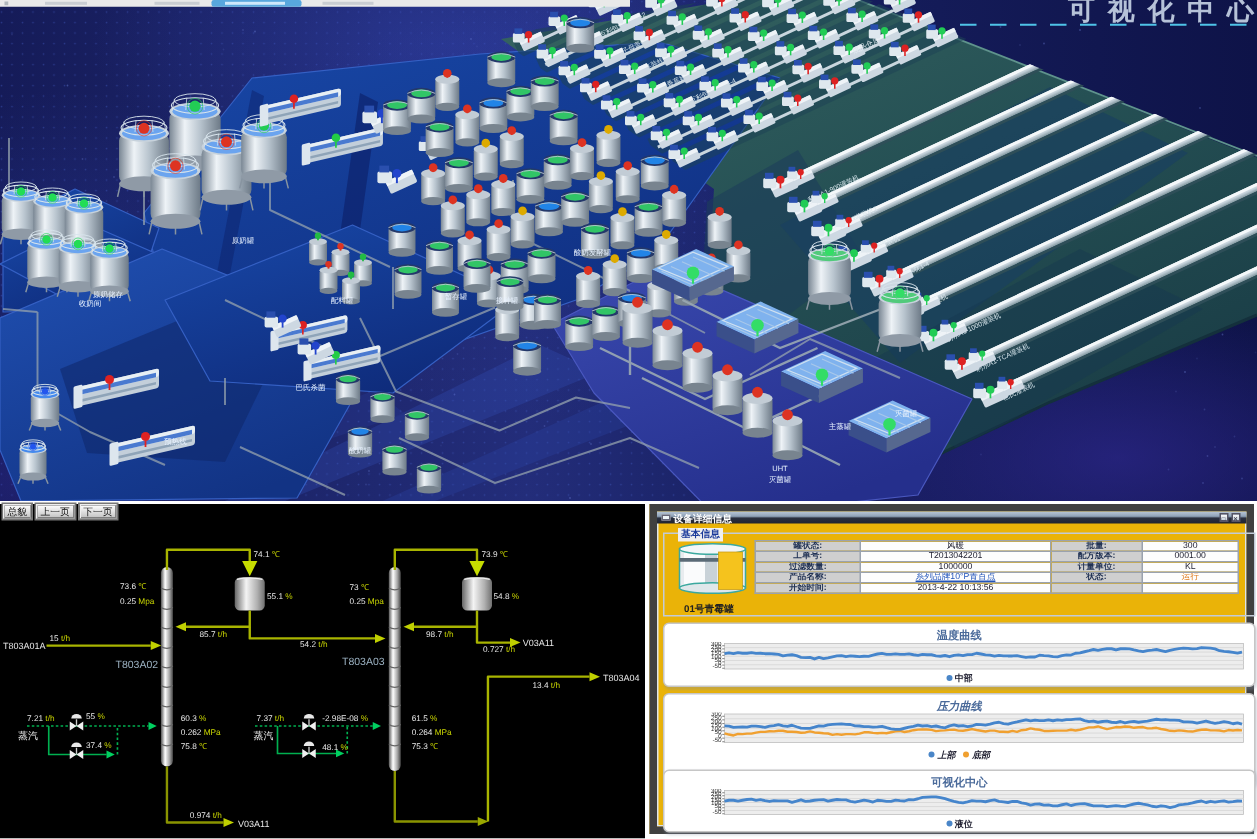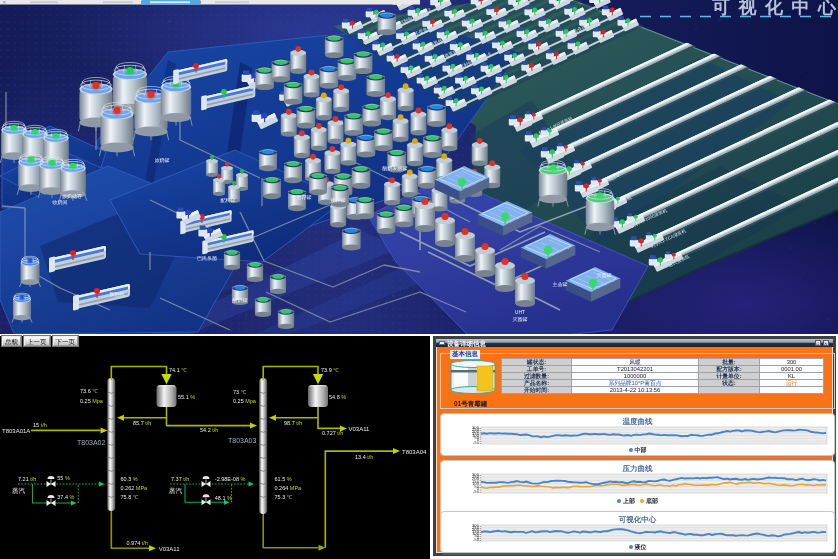--- a/index.html
+++ b/index.html
@@ -1,21 +1,21 @@
 <!DOCTYPE html>
 <html><head><meta charset="utf-8">
 <style>
 * { margin:0; padding:0; box-sizing:border-box; }
 body { width:838px; height:559px; overflow:hidden; position:relative; font-family:"Liberation Sans",sans-serif; background:#fff; }
 #top { position:absolute; left:0; top:0; width:838px; height:334px; }
 #sep { position:absolute; left:0; top:334px; width:838px; height:2px; background:#fff; }
 #pfd { position:absolute; left:0; top:336px; width:430px; height:223px; background:#000; }
 #btns { position:absolute; left:2px; top:0px; line-height:0; }
 .btn { display:inline-block; font-size:6.5px; color:#111; background:linear-gradient(#fdfdfd,#c4c4c4); border:1px outset #eee; outline:1px solid #777; padding:0 2px; margin-right:3px; height:9.5px; line-height:9.5px; vertical-align:top; }
-#win { position:absolute; left:433px; top:336px; width:403px; height:220px; background:#f97316; border:3px solid #404040; box-shadow:0 0 0 1px #dde4ea inset; }
+#win { position:absolute; left:433px; top:336px; width:403px; height:220px; background:#eab308; border:5px solid #404040; box-shadow:0 0 0 1px #dde4ea inset; }
 #tbar { position:absolute; left:0; top:0; width:100%; height:8px; background:linear-gradient(#b8c6d6 0%,#8fa2b8 40%,#2a3040 55%,#20242f 100%); }
 #tbar .tt { position:absolute; left:11px; top:0.5px; font-size:6.5px; font-weight:bold; color:#fff; }
 #tbar .ic { position:absolute; left:2.5px; top:1.5px; width:6px; height:4.5px; background:#eef4f8; border:0.5px solid #667; }
 .wbtn { position:absolute; top:1px; width:6.5px; height:6px; background:linear-gradient(#fdfdfd,#c2ccd8); border:0.5px solid #556; font-size:4px; color:#223; text-align:center; line-height:5px; }
 #fs { position:absolute; left:4px; top:14px; width:395px; height:56px; border:1px solid #c2cbd8; }
 #fsl { position:absolute; left:9px; top:-4px; background:#f0f0f0; padding:0 2px; font-size:6.5px; font-weight:bold; color:#1a3a9a; }
 #tank { position:absolute; left:7px; top:5px; width:50px; height:36px; }
 #tklab { position:absolute; left:13px; top:46px; font-size:6.5px; font-weight:bold; color:#222; }
 table.info { position:absolute; left:60px; top:3.5px; border-collapse:collapse; table-layout:fixed; width:323px; }
 table.info td { border:0.5px solid #9aa2ae; font-size:5.8px; line-height:6px; height:6.9px; padding:0 1px; text-align:center; overflow:hidden; white-space:nowrap; }
@@ -2163,21 +2163,21 @@
           <text x="38" y="15.4" font-size="4.2" fill="#333" text-anchor="end">0</text>
           <line x1="38.5" y1="15.4" x2="40" y2="15.4" stroke="#555" stroke-width="0.5"></line>
           <text x="38" y="17.5" font-size="4.2" fill="#333" text-anchor="end">-50</text>
           <line x1="38.5" y1="17.5" x2="40" y2="17.5" stroke="#555" stroke-width="0.5"></line>
           <g transform="translate(40,1)">
             <path d="M0 6.7 L3 6.2 L6 6.7 L9 6.1 L12 6.5 L15 6.5 L18 6.1 L21 6.6 L24 6.5 L27 6.8 L30 6.8 L33 7.0 L36 7.2 L39 8.2 L42 7.7 L45 7.5 L48 8.1 L51 9.2 L54 9.4 L57 9.3 L60 10.3 L63 9.3 L66 10.1 L69 9.6 L72 8.9 L75 8.3 L78 8.1 L81 8.8 L84 8.3 L87 8.5 L90 8.8 L93 8.5 L96 8.6 L99 7.8 L102 7.0 L105 6.6 L108 7.2 L111 7.2 L114 6.9 L117 7.2 L120 7.2 L123 6.9 L126 7.5 L129 7.9 L132 7.3 L135 7.5 L138 7.5 L141 8.2 L144 8.5 L147 8.0 L150 8.8 L153 7.9 L156 7.6 L159 8.1 L162 7.4 L165 7.4 L168 6.5 L171 7.0 L174 7.6 L177 7.7 L180 8.4 L183 7.9 L186 8.2 L189 8.3 L192 8.3 L195 8.1 L198 8.7 L201 9.3 L204 8.9 L207 9.0 L210 7.8 L213 8.1 L216 8.2 L219 8.8 L222 8.9 L225 8.1 L228 7.6 L231 7.7 L234 6.5 L237 6.3 L240 5.5 L243 4.8 L246 4.0 L249 4.6 L252 3.9 L255 3.5 L258 3.5 L261 4.3 L264 3.5 L267 3.4 L270 3.6 L273 4.3 L276 4.9 L279 5.4 L282 4.7 L285 4.4 L288 4.0 L291 4.7 L294 5.4 L297 4.6 L300 3.9 L303 3.4 L306 3.1 L309 3.2 L312 3.6 L315 3.4 L318 2.7 L321 2.9 L324 3.1 L327 3.6 L330 4.8 L333 5.3 L336 5.5 L339 5.9 L342 6.4 L345 5.7" fill="none" stroke="#4585cc" stroke-width="1.9" stroke-linejoin="round"></path>
           </g>
         </svg></div>
    <div class="leg" style="margin-top:19px;"><span class="dot" style="background:#4a86c8;"></span>中部</div>
  </div>
- <div class="card" style="top:121px;height:62px;">
+ <div class="card" style="top:121px;height:62px;font-style:italic;">
    <div class="ct">压力曲线</div>
    <div style="position:absolute;left:0px;top:12px;"><svg width="800" height="21" viewBox="0 0 800 21">
           <rect x="40" y="1" width="346" height="19" fill="#ededed" stroke="#bbb" stroke-width="0.5"></rect>
           <line x1="40" y1="4.2" x2="386" y2="4.2" stroke="#d8d8d8" stroke-width="0.6"></line>
           <line x1="40" y1="7.3" x2="386" y2="7.3" stroke="#d8d8d8" stroke-width="0.6"></line>
           <line x1="40" y1="10.5" x2="386" y2="10.5" stroke="#d8d8d8" stroke-width="0.6"></line>
           <line x1="40" y1="13.7" x2="386" y2="13.7" stroke="#d8d8d8" stroke-width="0.6"></line>
           <line x1="40" y1="16.8" x2="386" y2="16.8" stroke="#d8d8d8" stroke-width="0.6"></line>
           <text x="38" y="2.5" font-size="4.2" fill="#333" text-anchor="end">300</text>
           <line x1="38.5" y1="2.5" x2="40" y2="2.5" stroke="#555" stroke-width="0.5"></line>

